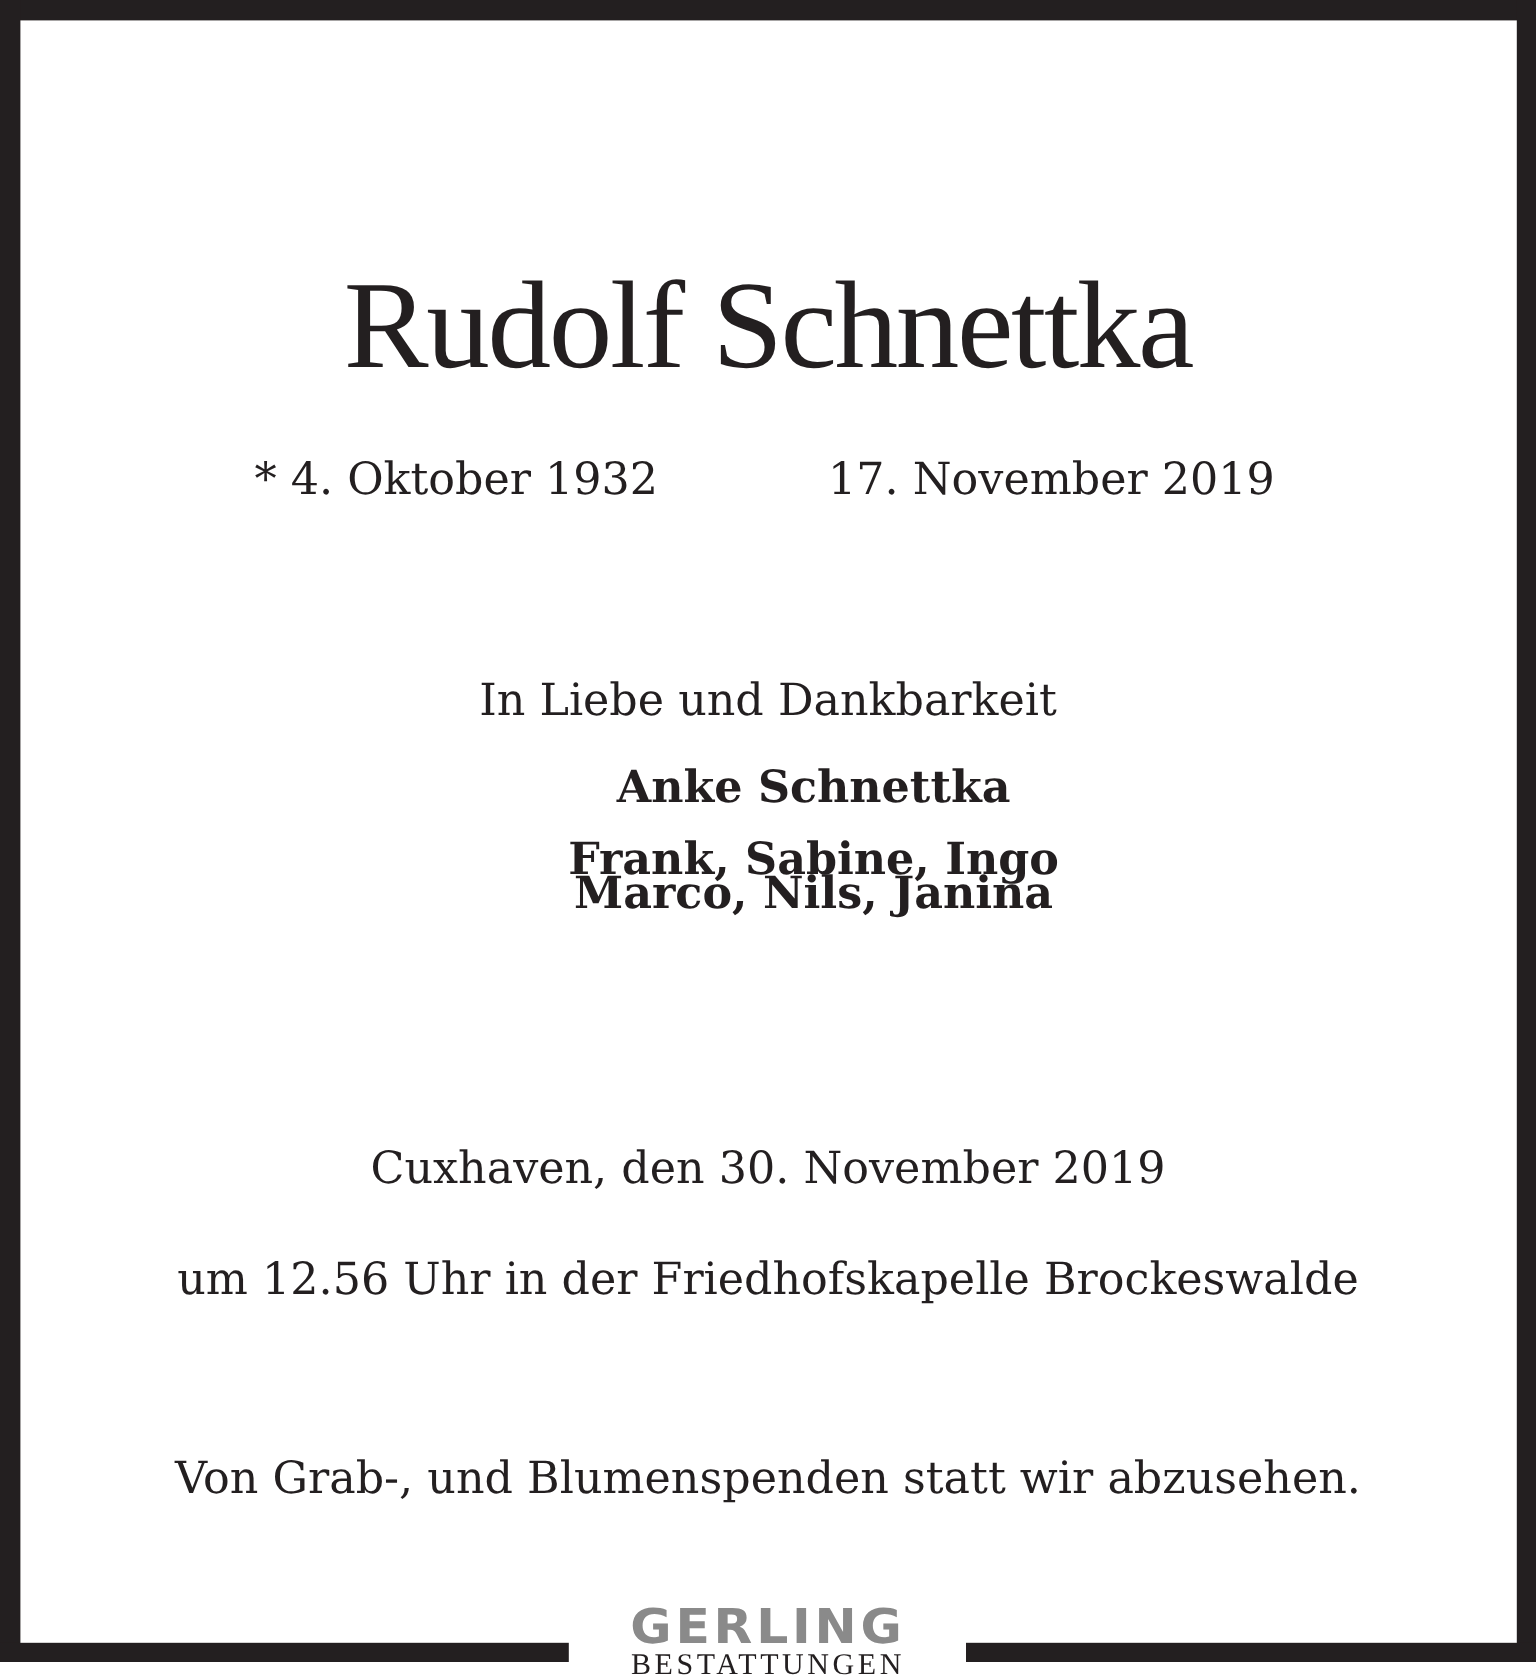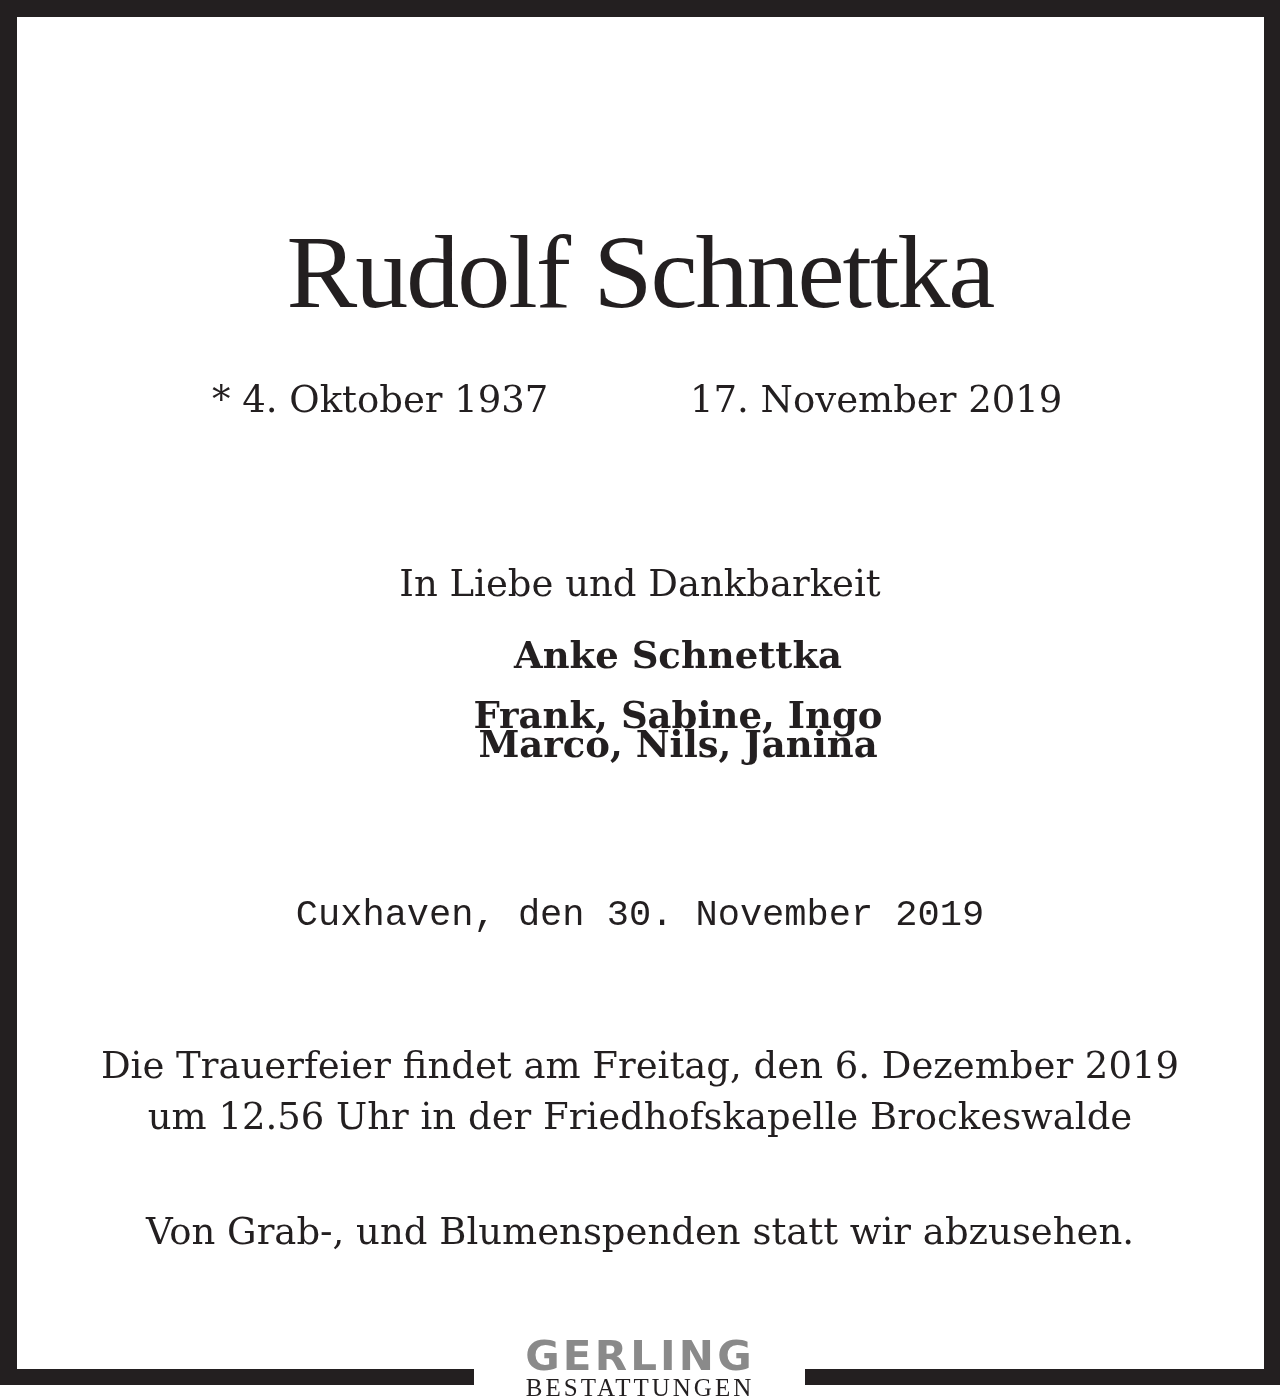--- a/index.html
+++ b/index.html
@@ -17,21 +17,21 @@
             font-family: "Liberation Serif", "DejaVu Serif", serif; transform: scaleX(1.02); }
     .date-birth { position: absolute; left: 212px; top: 378px; font-size: 37px; line-height: 44px; white-space: nowrap; }
     .date-death { position: absolute; left: 690px; top: 378px; font-size: 37px; line-height: 44px; white-space: nowrap; }
 
     .dedication { top: 562px; font-size: 37px; line-height: 44px; text-align: center; }
     .mourner { font-size: 37px; font-weight: bold; line-height: 44px; padding-left: 38px; }
     .m1 { top: 633px; }
     .m2 { top: 693px; }
     .m3 { top: 722px; }
 
-    .place-date { top: 893px; font-size: 37px; line-height: 44px; font-family: Liberation Mono, monospace; }
+    .place-date { top: 952px; font-size: 37px; line-height: 44px; }
     .ceremony { top: 1040px; font-size: 37px; line-height: 51px; }
     .ceremony div { white-space: nowrap; }
     .donations { top: 1210px; font-size: 37px; line-height: 44px; }
 
     .logo-main { position: absolute; left: 480px; width: 320px; top: 1336px; text-align: center;
                  font-family: "DejaVu Sans", "Liberation Sans", sans-serif; font-weight: bold;
                  font-size: 40px; line-height: 40px; color: #8a8a8a; letter-spacing: 3px;
                  transform: scaleX(1.05); }
     .logo-sub { position: absolute; left: 480px; width: 320px; top: 1375px; text-align: center;
                 font-family: "Liberation Serif", "DejaVu Serif", serif; font-size: 25px; line-height: 26px;
@@ -41,32 +41,31 @@
 <body>
 
 <div class="frame-top"></div>
 <div class="frame-left"></div>
 <div class="frame-right"></div>
 <div class="frame-bottom-left"></div>
 <div class="frame-bottom-right"></div>
 
 <div class="center serif name">Rudolf Schnettka</div>
 
-<div class="serif date-birth">* 4. Oktober 1937</div>
+<div class="serif date-birth">* 4. Oktober 1932</div>
 <div class="serif date-death">17. November 2019</div>
 
 <div class="center serif dedication">In Liebe und Dankbarkeit</div>
 
 <div class="center serif mourner m1">Anke Schnettka</div>
 <div class="center serif mourner m2">Frank, Sabine, Ingo</div>
 <div class="center serif mourner m3">Marco, Nils, Janina</div>
 
 <div class="center serif place-date">Cuxhaven, den 30. November 2019</div>
 
 <div class="center serif ceremony">
-  <div>Die Trauerfeier findet am Freitag, den 6. Dezember 2019</div>
   <div>um 12.56 Uhr in der Friedhofskapelle Brockeswalde</div>
 </div>
 
 <div class="center serif donations">Von Grab-, und Blumenspenden statt wir abzusehen.</div>
 
 <div class="logo-main">GERLING</div>
 <div class="logo-sub">BESTATTUNGEN</div>
 
 </body></html>

